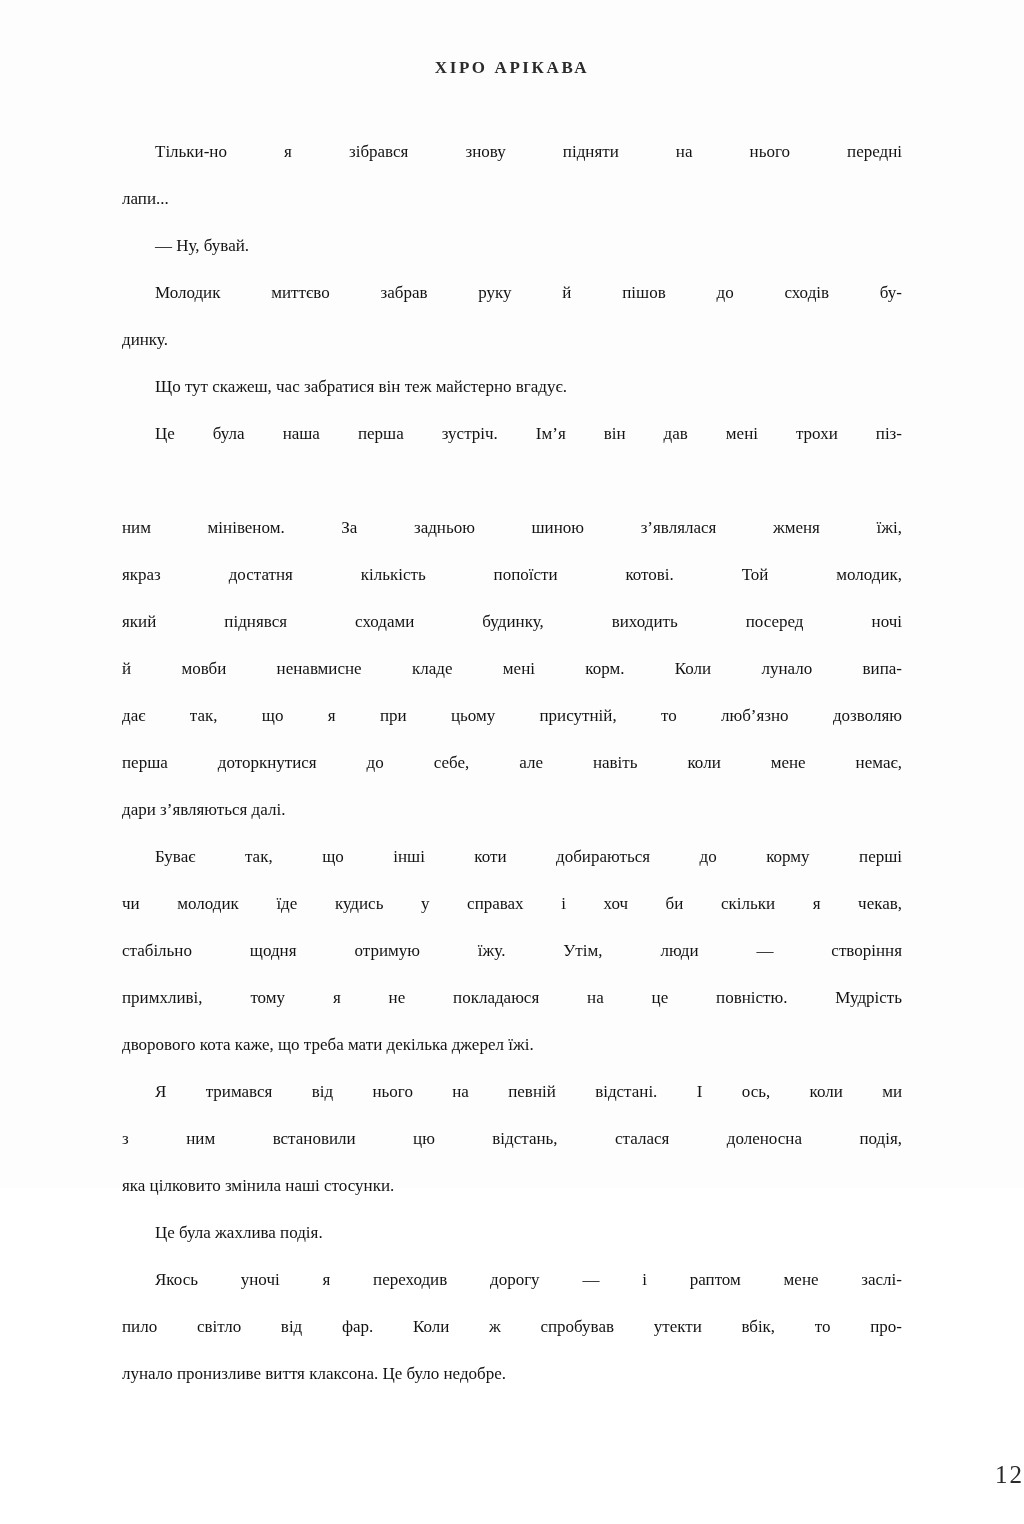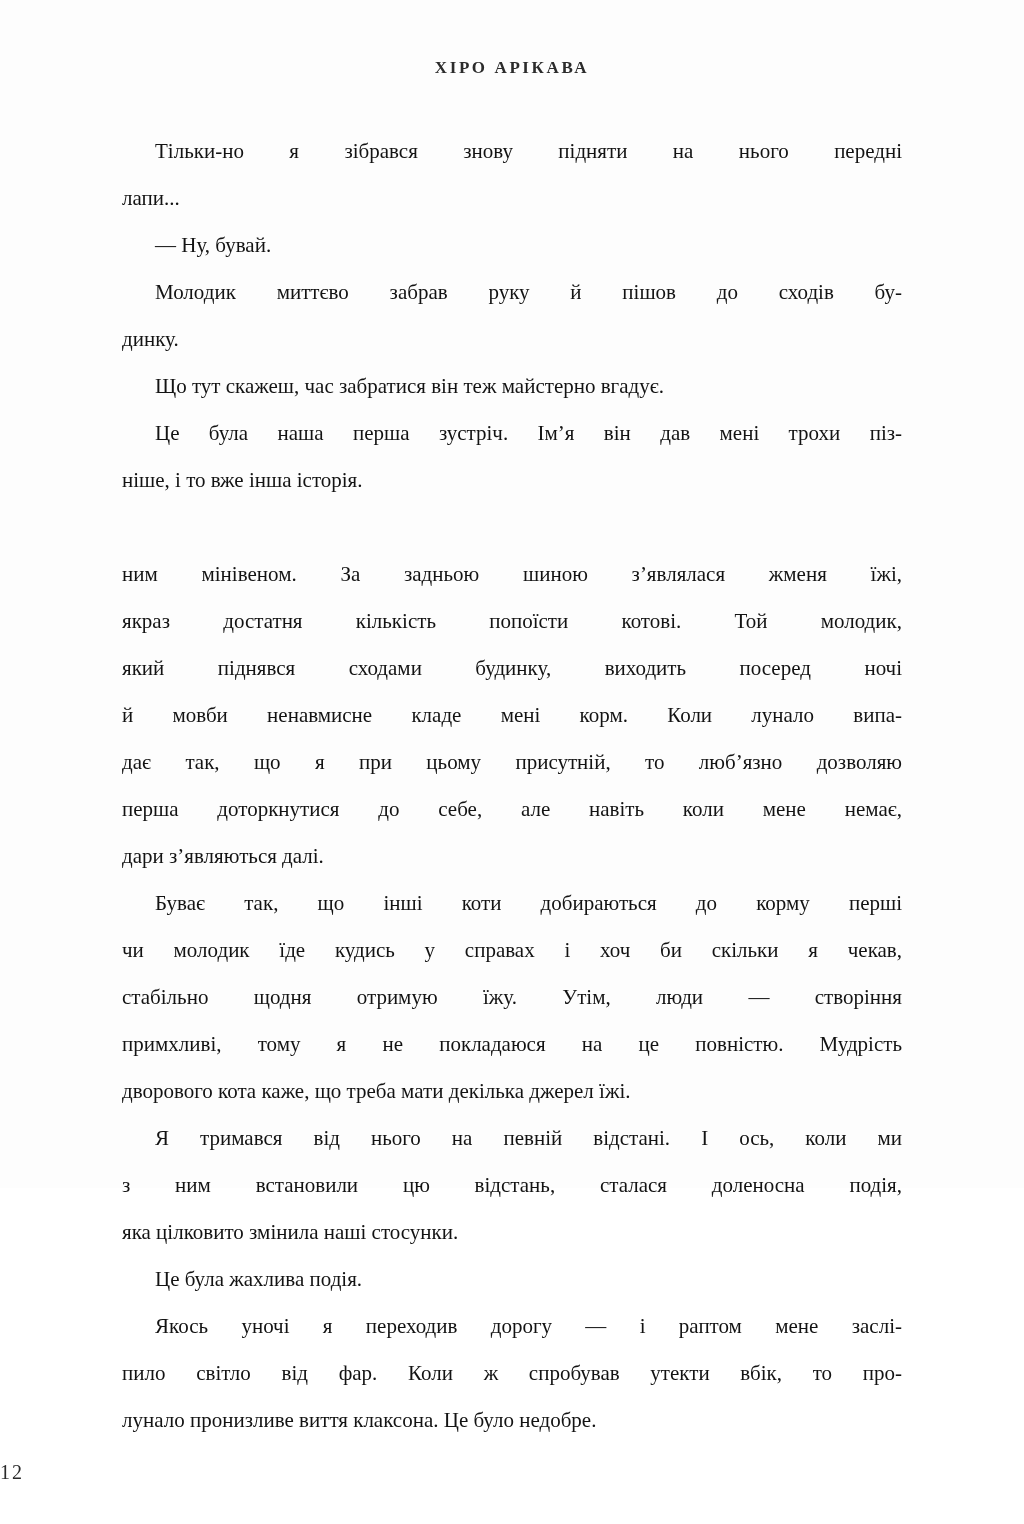--- a/index.html
+++ b/index.html
@@ -41,21 +41,21 @@
   
   .text-block {
     position: absolute;
     top: 128px;
     left: 122px;
     width: 780px;
   }
 
   .para {
     margin: 0;
-    font-size: 21px;
+    font-size: 17px;
     line-height: 47px;
     color: #131313;
     text-align: left;
   }
 
   
   .ln {
     display: block;
     white-space: nowrap;
   }
@@ -75,22 +75,22 @@
   .section-gap {
     height: 47px;
   }
 
   
   .folio {
     position: absolute;
     top: 1461px;
     left: 0;
     width: 1024px;
-    text-align: left;
-    font-size: 20px;
+    text-align: right;
+    font-size: 25px;
     letter-spacing: 2px;
     color: #2a2a2a;
   }
 </style>
 </head>
 <body>
 
 <div class="page">
 
   <div class="running-head">ХІРО АРІКАВА</div>
@@ -105,21 +105,20 @@
       </p>
       <p class="para">
         <span class="ln justify indent">Молодик миттєво забрав руку й пішов до сходів бу-</span>
         <span class="ln last">динку.</span>
       </p>
       <p class="para">
         <span class="ln last indent">Що тут скажеш, час забратися він теж майстерно вгадує.</span>
       </p>
       <p class="para">
         <span class="ln justify indent">Це була наша перша зустріч. Ім’я він дав мені трохи піз-</span>
-        <span class="ln last">ніше, і то вже інша історія.</span>
       </p>
       <div class="section-gap"></div>
       <p class="para">
         <span class="ln justify">ним мінівеном. За задньою шиною з’являлася жменя їжі,</span>
         <span class="ln justify">якраз достатня кількість попоїсти котові. Той молодик,</span>
         <span class="ln justify">який піднявся сходами будинку, виходить посеред ночі</span>
         <span class="ln justify">й мовби ненавмисне кладе мені корм. Коли лунало випа-</span>
         <span class="ln justify">дає так, що я при цьому присутній, то люб’язно дозволяю</span>
         <span class="ln justify">перша доторкнутися до себе, але навіть коли мене немає,</span>
         <span class="ln last">дари з’являються далі.</span>

